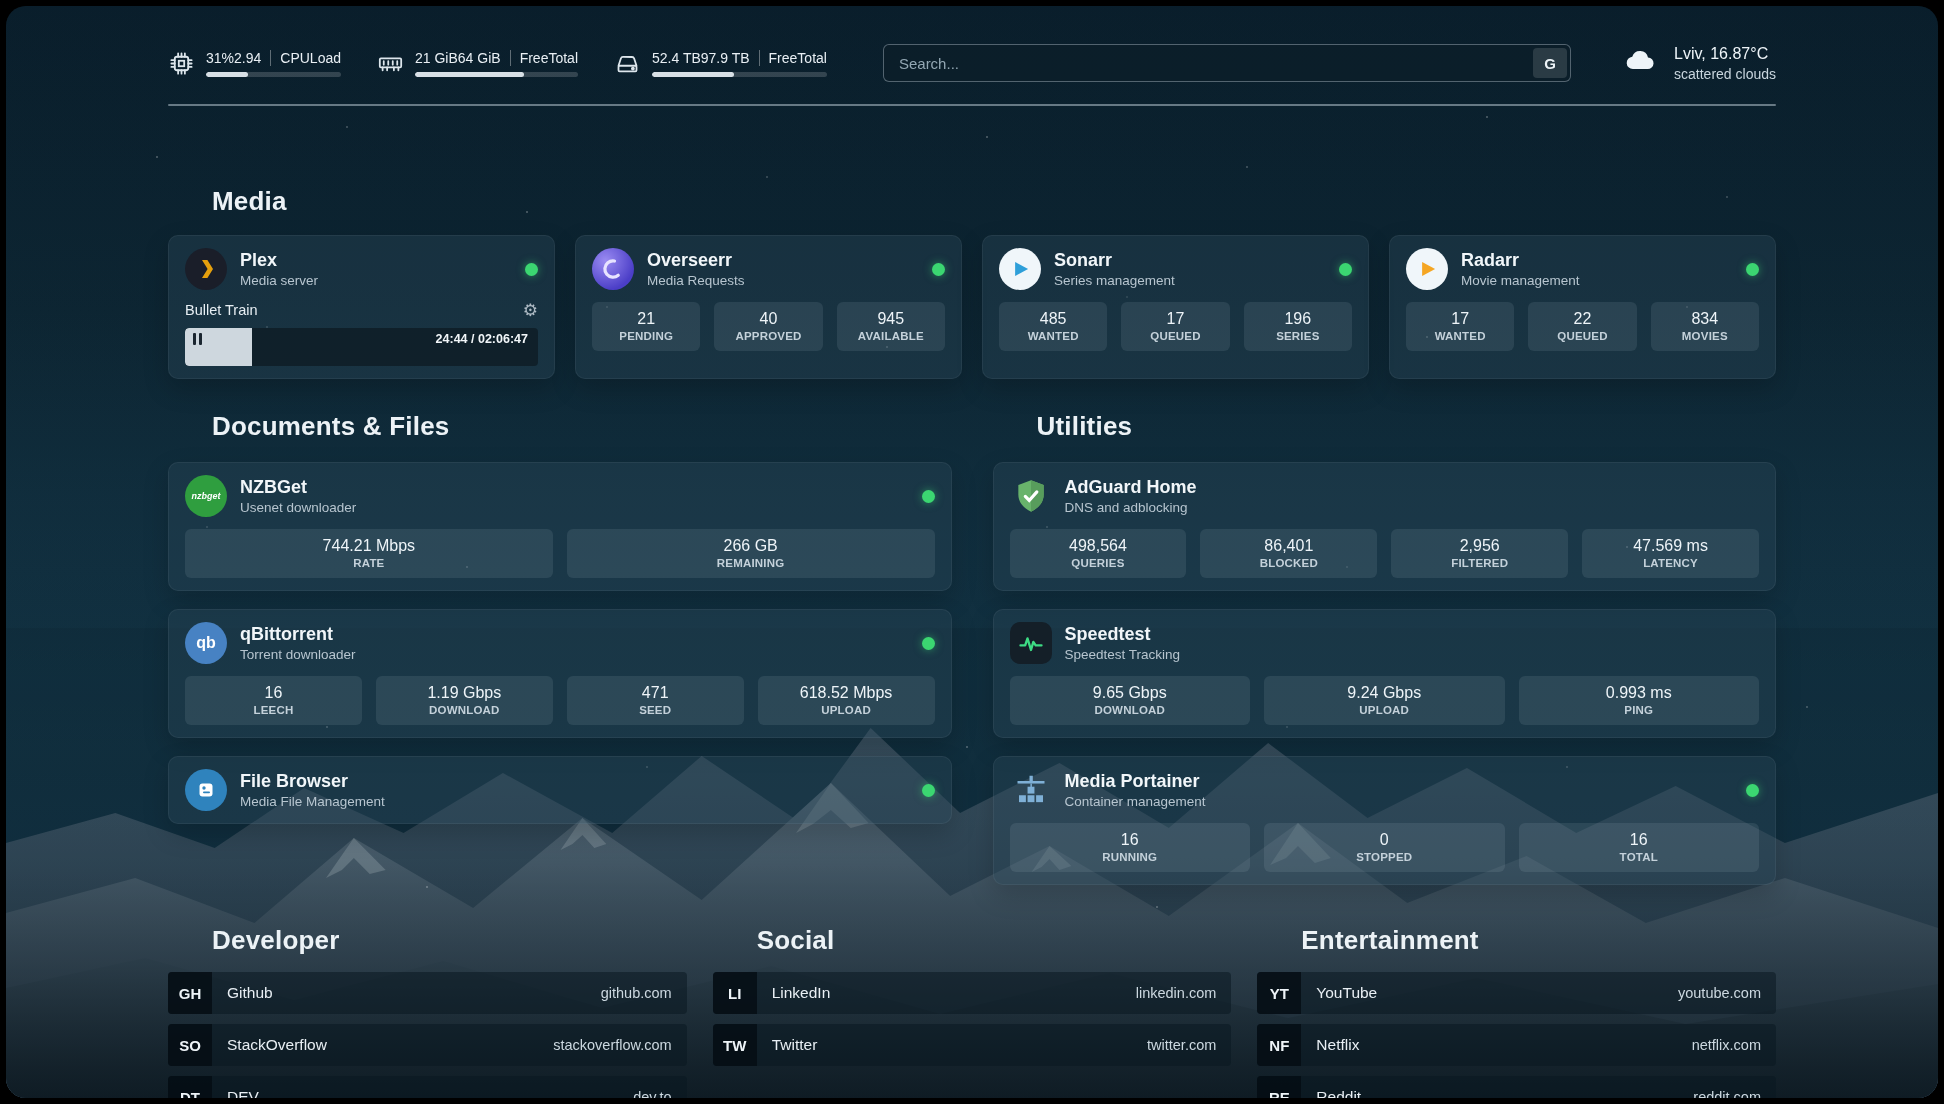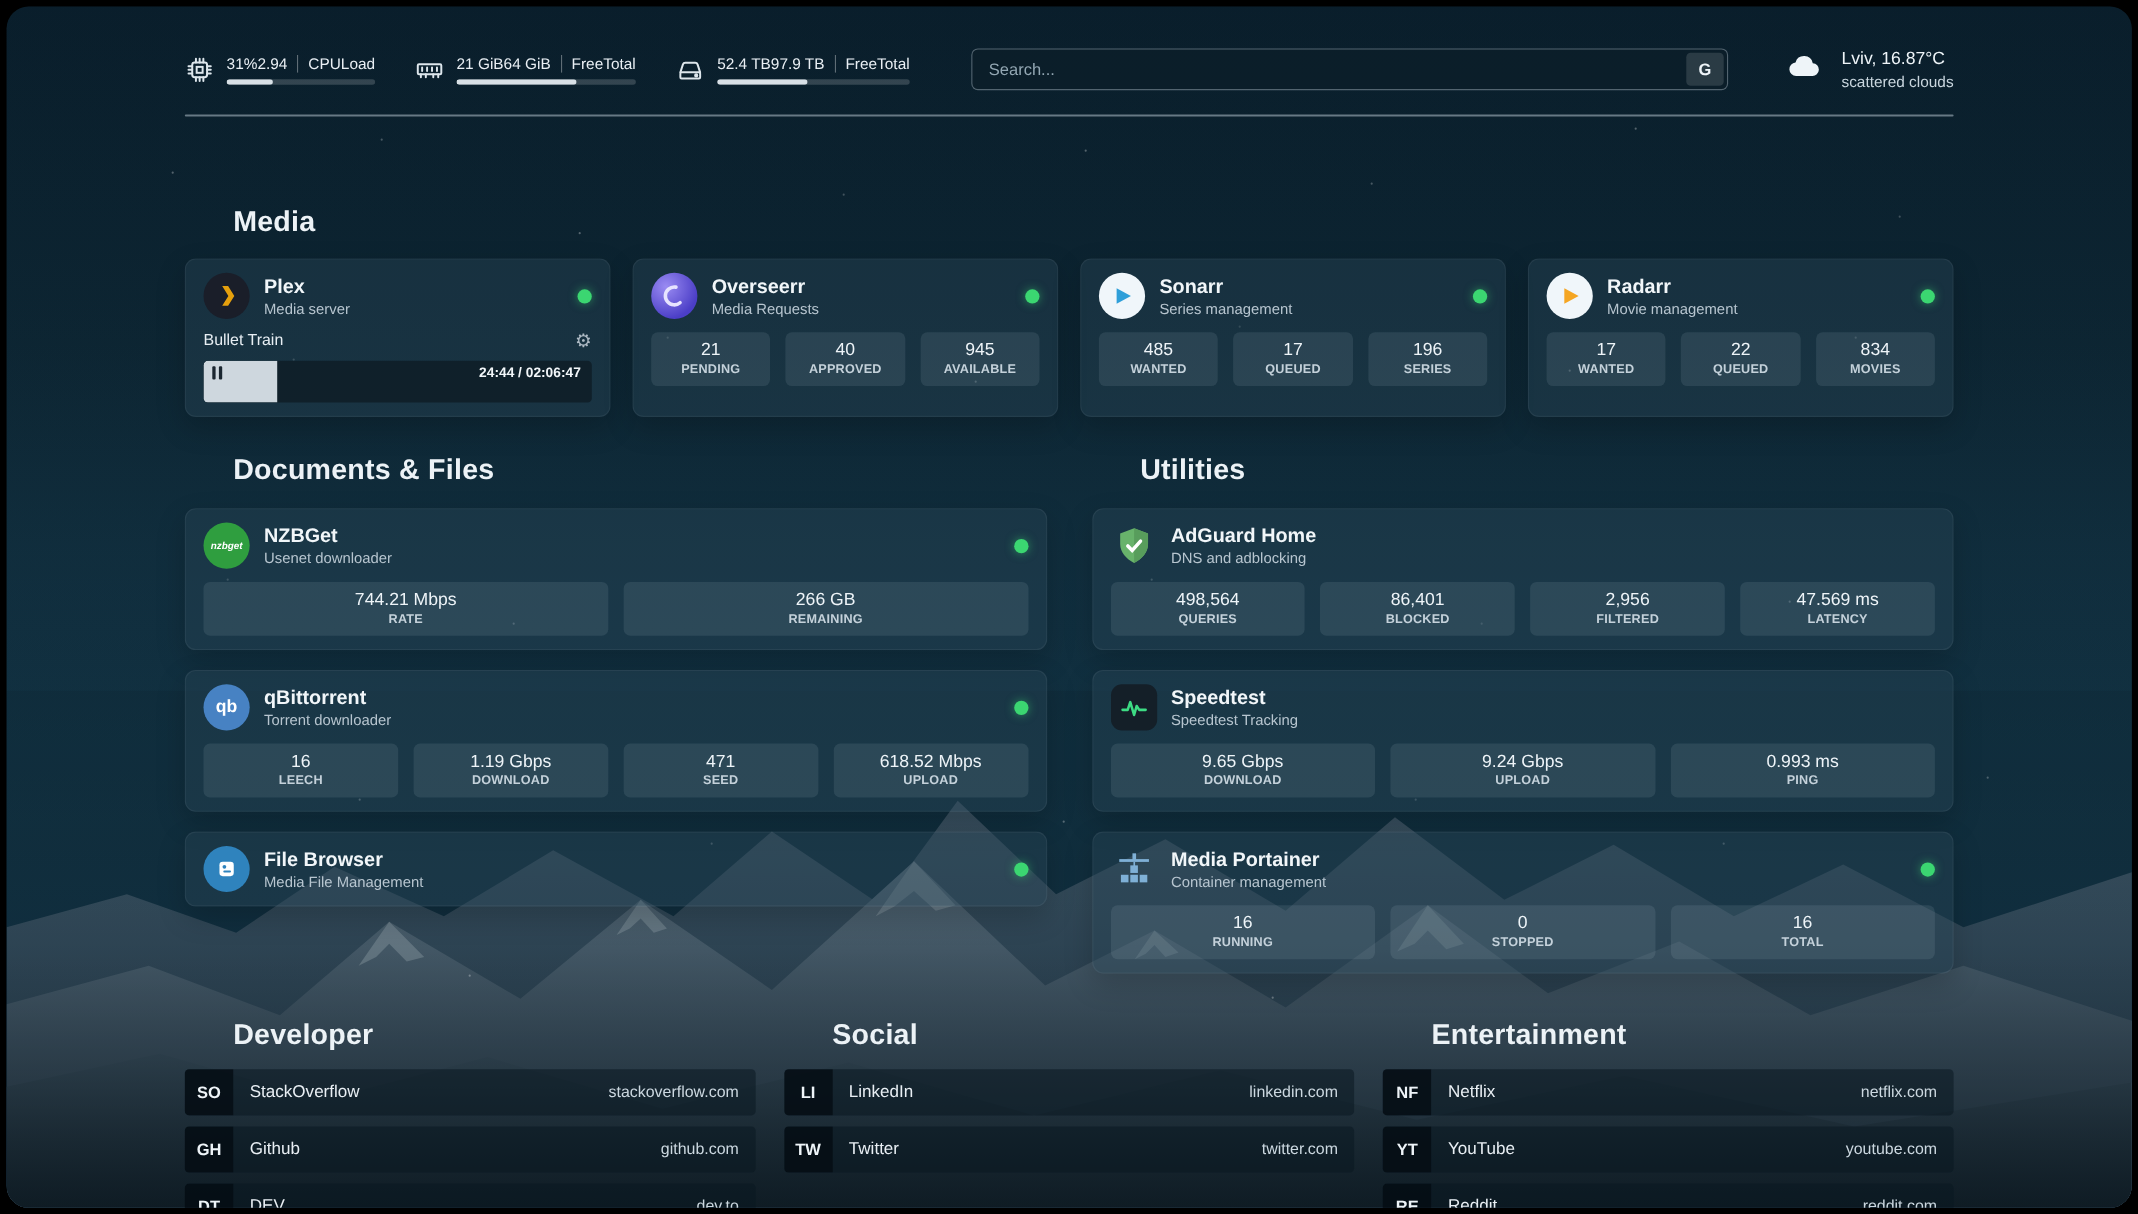--- a/index.html
+++ b/index.html
@@ -525,30 +525,30 @@
               </div>
           </div>
         </div>
       </div>
     </div>
 
     <div class="links-grid">
       <div class="linkcol">
         <h2 class="sec-title">Developer</h2>
         <a class="linkrow">
+          <span class="badge">GH</span>
+          <span class="lname">Github</span>
+          <span class="lurl">github.com</span>
+        </a>
+        <a class="linkrow">
           <span class="badge">SO</span>
           <span class="lname">StackOverflow</span>
           <span class="lurl">stackoverflow.com</span>
         </a>
         <a class="linkrow">
-          <span class="badge">GH</span>
-          <span class="lname">Github</span>
-          <span class="lurl">github.com</span>
-        </a>
-        <a class="linkrow">
           <span class="badge">DT</span>
           <span class="lname">DEV</span>
           <span class="lurl">dev.to</span>
         </a>
       </div>
 
       <div class="linkcol">
         <h2 class="sec-title">Social</h2>
         <a class="linkrow">
           <span class="badge">LI</span>
@@ -558,30 +558,30 @@
         <a class="linkrow">
           <span class="badge">TW</span>
           <span class="lname">Twitter</span>
           <span class="lurl">twitter.com</span>
         </a>
       </div>
 
       <div class="linkcol">
         <h2 class="sec-title">Entertainment</h2>
         <a class="linkrow">
+          <span class="badge">YT</span>
+          <span class="lname">YouTube</span>
+          <span class="lurl">youtube.com</span>
+        </a>
+        <a class="linkrow">
           <span class="badge">NF</span>
           <span class="lname">Netflix</span>
           <span class="lurl">netflix.com</span>
         </a>
         <a class="linkrow">
-          <span class="badge">YT</span>
-          <span class="lname">YouTube</span>
-          <span class="lurl">youtube.com</span>
-        </a>
-        <a class="linkrow">
           <span class="badge">RE</span>
           <span class="lname">Reddit</span>
           <span class="lurl">reddit.com</span>
         </a>
       </div>
     </div>
 
   </div>
 </div>
 

